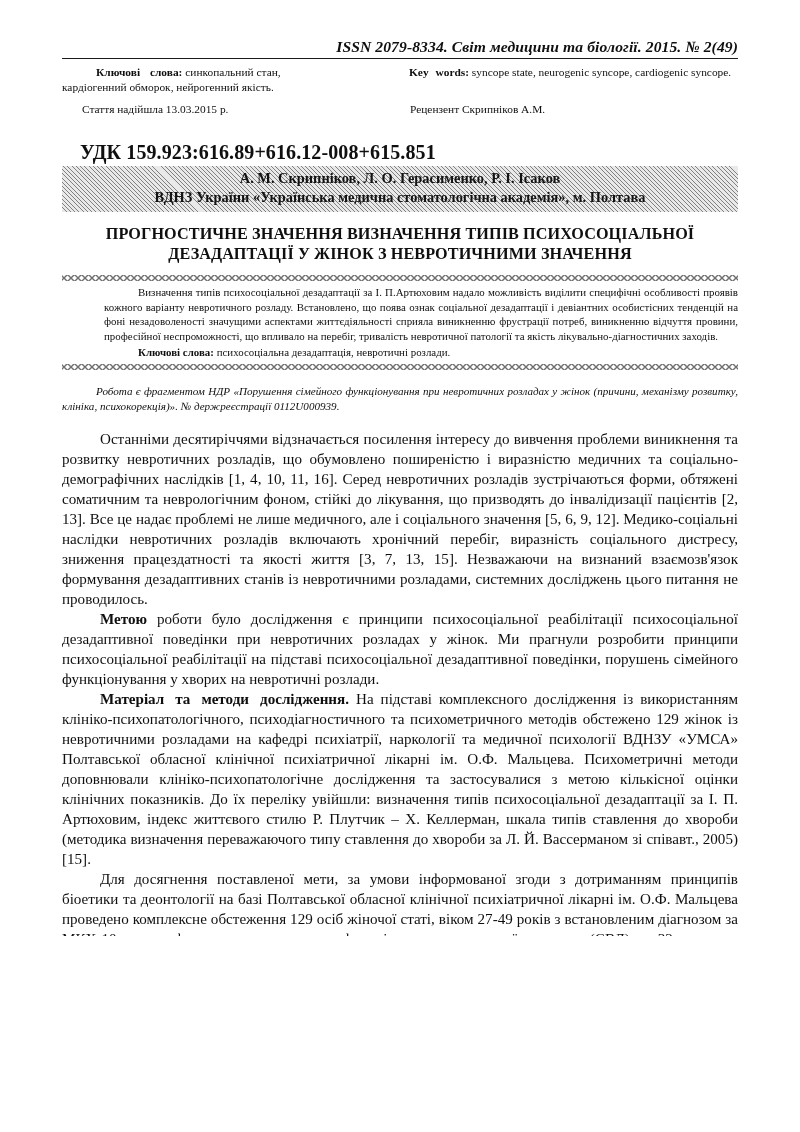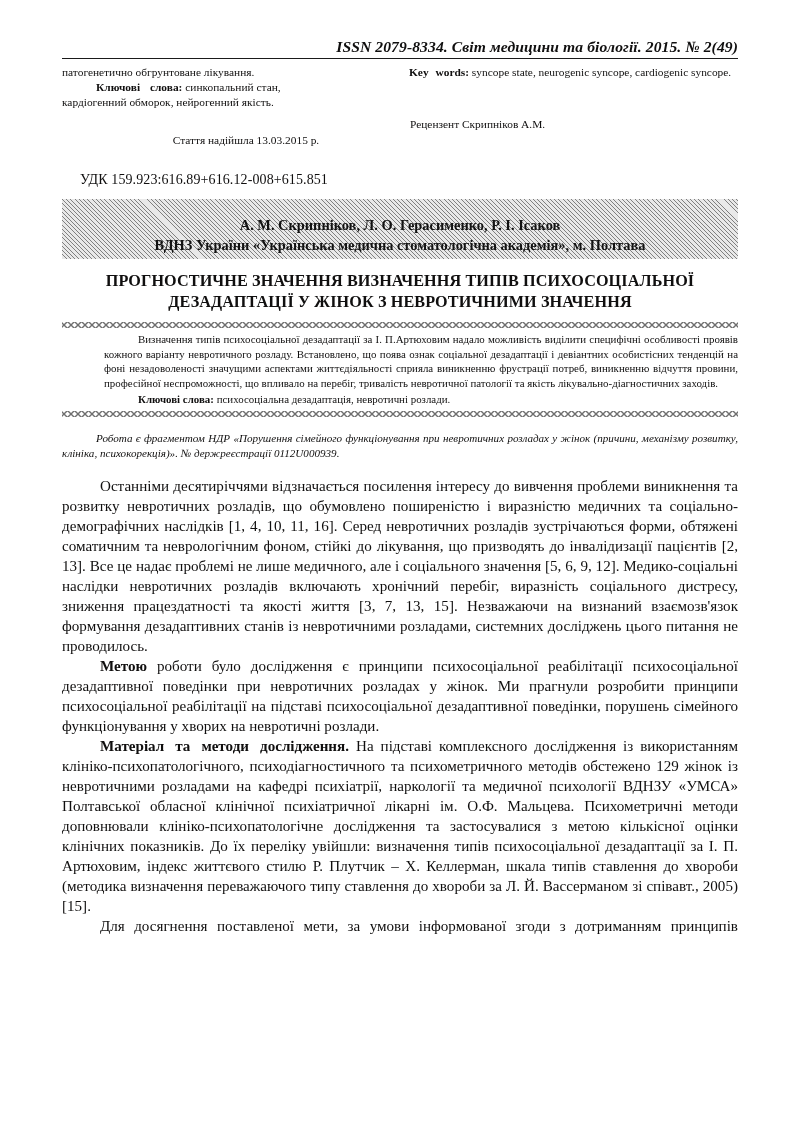--- a/index.html
+++ b/index.html
@@ -55,42 +55,40 @@
   .sp-wide { word-spacing: 7px; }
   .sp-wide2 { word-spacing: 4px; }
 
   .submitted-row {
     display: flex;
     margin-top: 8px;
     font-size: 11.4px;
   }
   .submitted-left {
     flex: 1 1 50%;
-    text-align: center;
     padding-left: 20px;
-    margin-top: 16px;
   }
   .submitted-right {
     flex: 1 1 50%;
     text-align: left;
   }
 
   
   .udc {
     margin-top: 26px;
     margin-left: 18px;
-    font-weight: normal;
-    font-size: 14px;
+    font-weight: bold;
+    font-size: 20px;
     letter-spacing: .1px;
   }
 
   
   .authors-band {
-    margin-top: 11px;
-    padding: 17px 0 4px 0;
+    margin-top: 2px;
+    padding: 3px 0 4px 0;
     text-align: center;
     font-weight: bold;
     font-size: 14.4px;
     line-height: 1.33;
     color: #121212;
     background-color: #e9e9e9;
     background-image: repeating-linear-gradient(
         45deg,
         rgba(110,110,110,.85) 0px,
         rgba(110,110,110,.85) 0.7px,
@@ -171,21 +169,20 @@
 </head>
 <body>
 
 <div class="page">
 
   <div class="running-head">ISSN 2079-8334. Світ медицини та біології. 2015. № 2(49)</div>
   <div class="rule-top"></div>
 
   <div class="tail-cols">
     <div class="tail-col">
-      <p>патогенетично обгрунтоване лікування.</p>
       <p class="ind"><span class="kw-label sp-wide">Ключові слова:</span> <span class="sp-wide">синкопальний</span> <span class="sp-wide">стан,</span></p>
       <p>кардіогенний обморок, нейрогенний якість.</p>
     </div>
     <div class="tail-col">
       <p><span class="kw-label sp-wide2">Key words:</span> <span>syncope state, neurogenic syncope, cardiogenic syncope.</span></p>
     </div>
   </div>
 
   <div class="submitted-row">
     <div class="submitted-left">Стаття надійшла 13.03.2015 р.</div>

